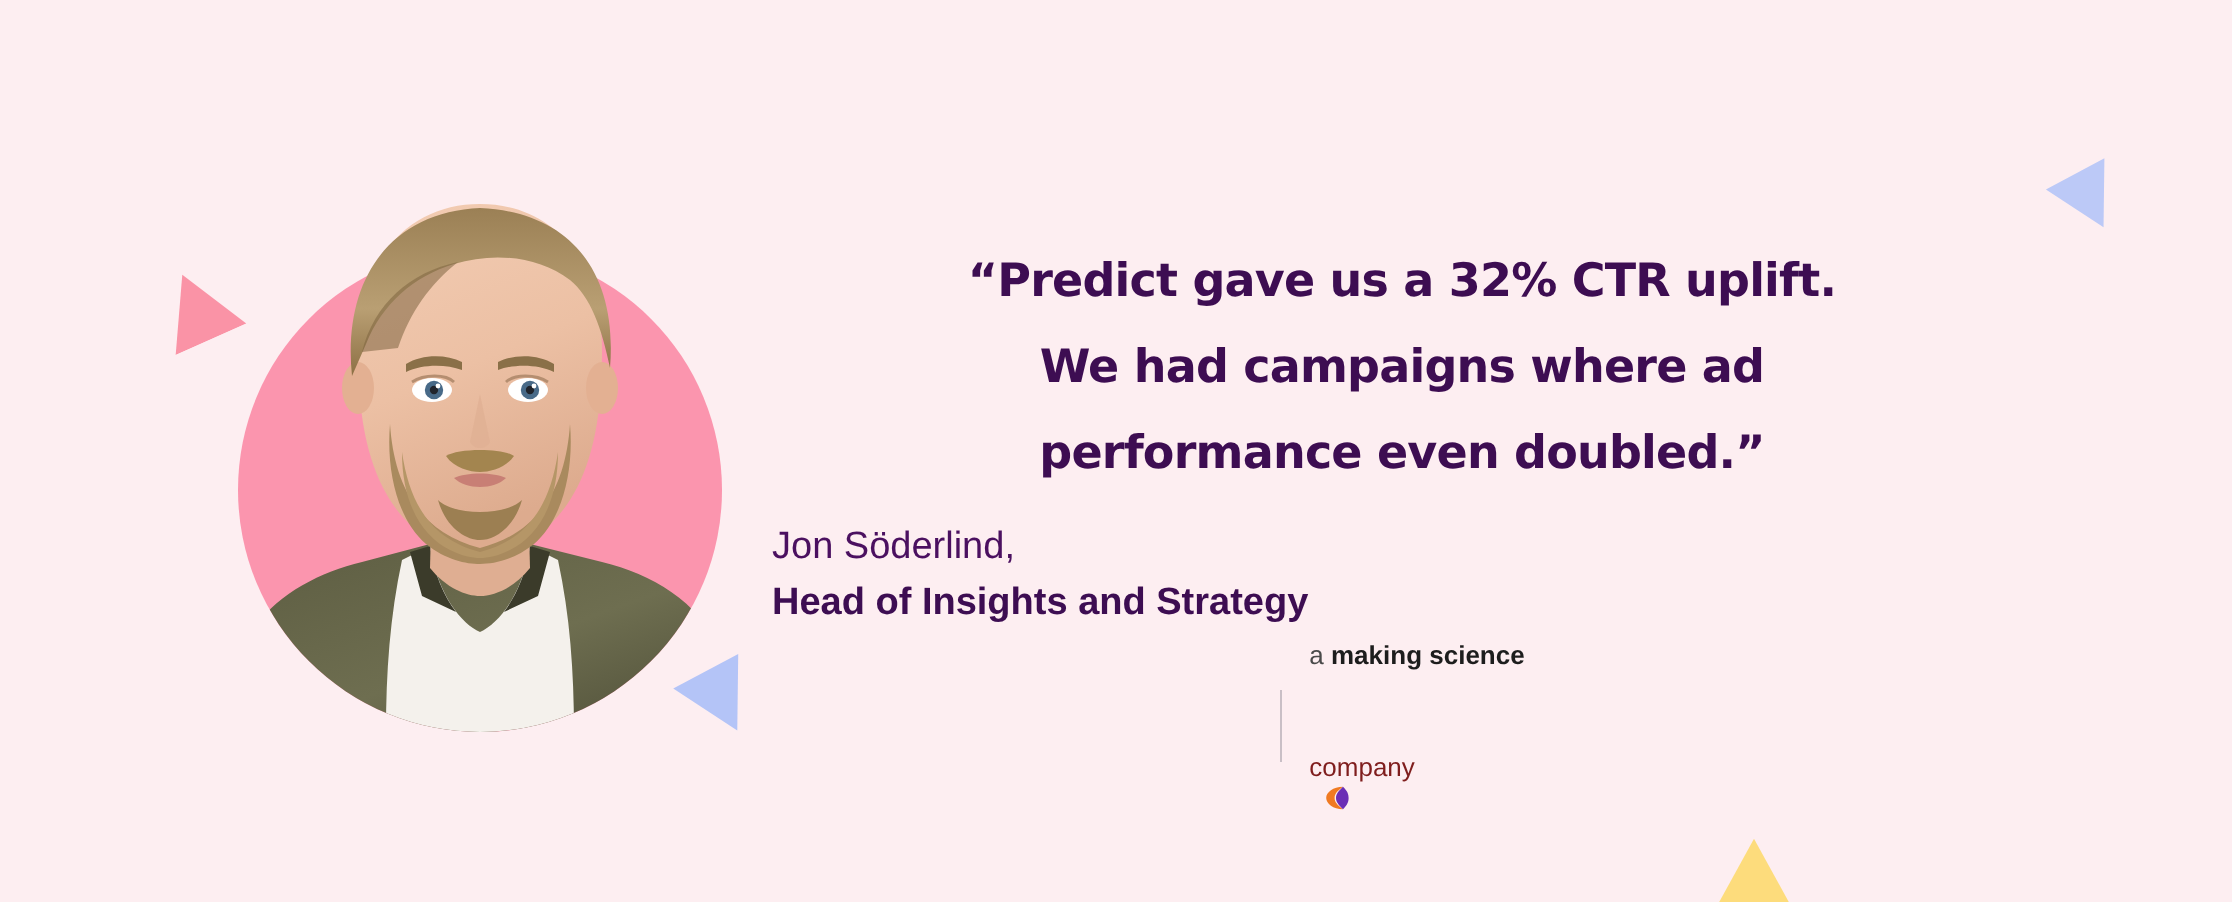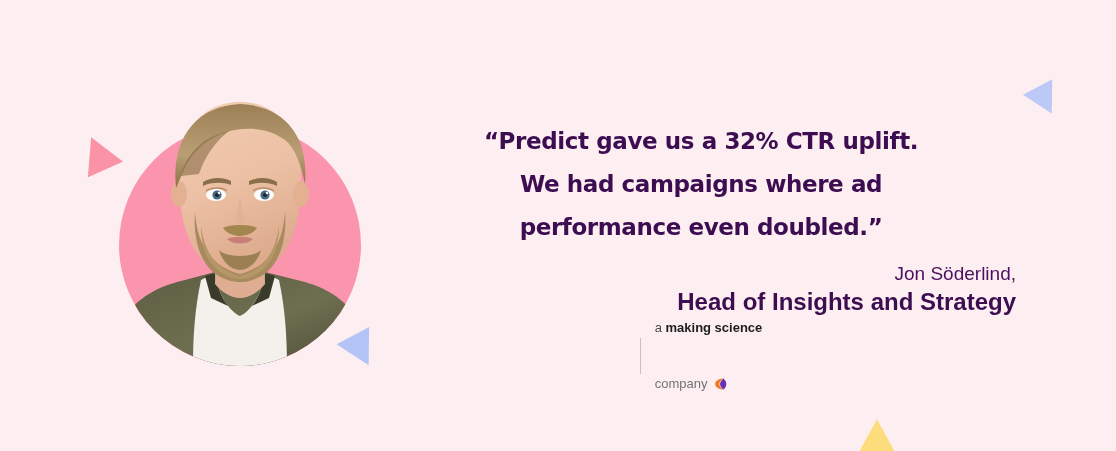--- a/index.html
+++ b/index.html
@@ -122,32 +122,32 @@
     color: #3d0d52;
     white-space: pre-line;
   }
 
   
   .attribution {
     position: absolute;
     left: 386px;
     top: 261px;
     width: 630px;
-    text-align: right;
+    text-align: left;
   }
   .attr-name {
     font-family: "Liberation Sans", sans-serif;
     font-size: 19px;
     line-height: 26px;
     font-weight: normal;
     color: #4b1060;
   }
   .attr-role {
     font-family: "Liberation Sans", sans-serif;
-    font-size: 24px;
+    font-size: 19px;
     line-height: 26px;
     font-weight: bold;
     color: #3d0d52;
     margin-top: 2px;
   }
 
   
   .logo-lockup {
     position: absolute;
     left: 386px;
@@ -215,26 +215,27 @@
     line-height: 16px;
     color: #4a4a4a;
     white-space: nowrap;
   }
   .ms-line1 b {
     color: #1d1d1d;
     font-weight: bold;
   }
   .ms-line2 {
     display: flex;
-    align-items: center;
+    align-items: flex-start;
     font-family: "Liberation Sans", sans-serif;
     font-size: 13px;
     line-height: 16px;
-    color: #737373;
+    color: #7f1d1d;
     white-space: nowrap;
+    flex-direction: column;
   }
   .ms-mark {
     width: 14px;
     height: 14px;
     margin-left: 6px;
   }
 </style>
 </head>
 <body>
 

